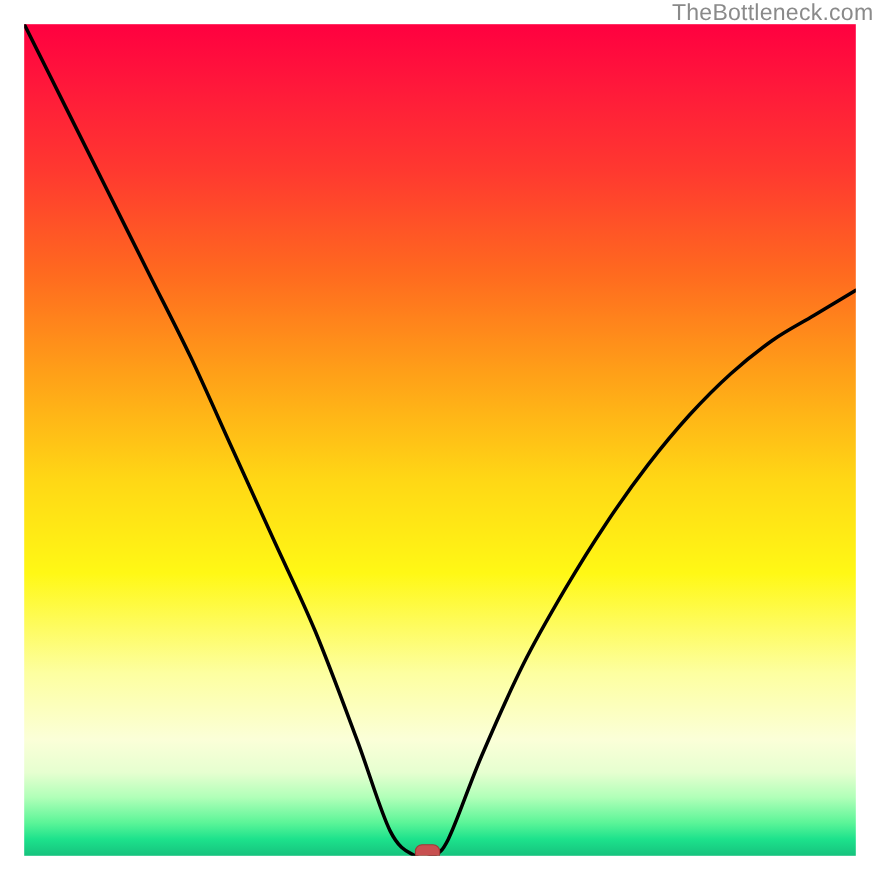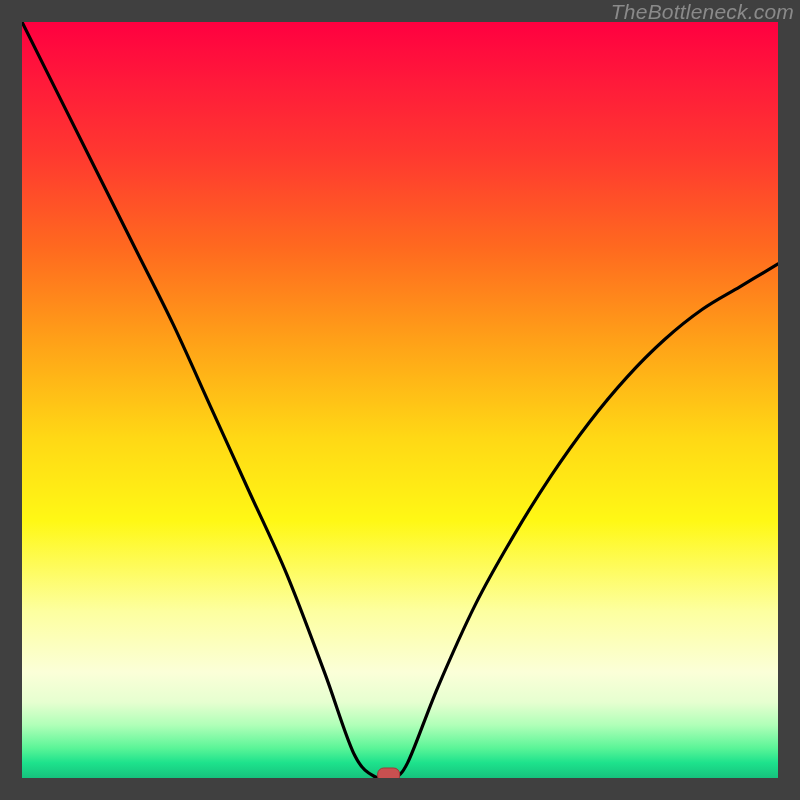--- a/index.html
+++ b/index.html
@@ -1,22 +1,21 @@
 <!DOCTYPE html>
 <html><head>
 <meta charset="utf-8">
 <style>
   * { margin: 0; padding: 0; box-sizing: border-box; }
   html, body { width: 800px; height: 800px; overflow: hidden; background: #000; }
   .stage {
     position: relative;
     width: 800px;
     height: 800px;
-    background: #404040;
-    font-style: italic;
+    background: #ffffff;
   }
   .plot-area {
     position: absolute;
     left: 22px;
     top: 22px;
     width: 756px;
     height: 756px;
     
     background: linear-gradient(to bottom,
       #ff0040 0%,

